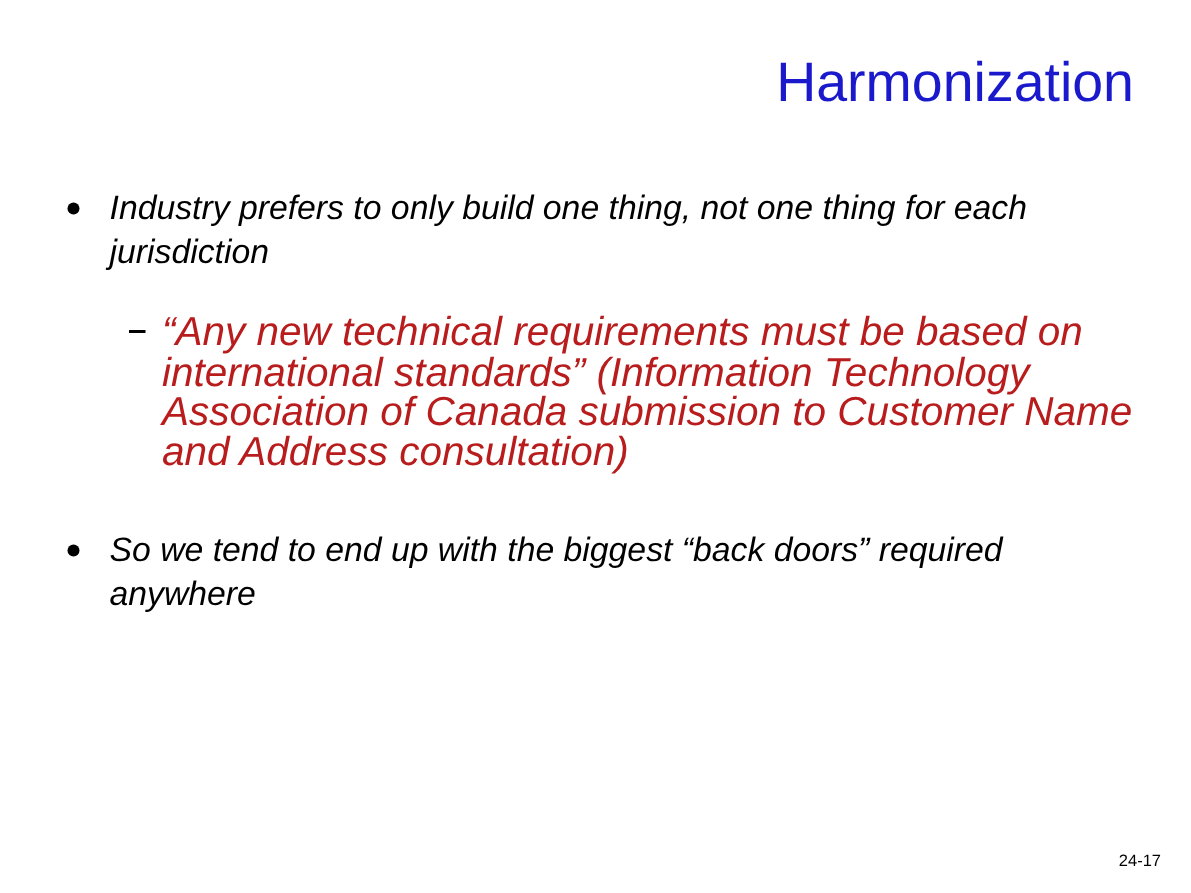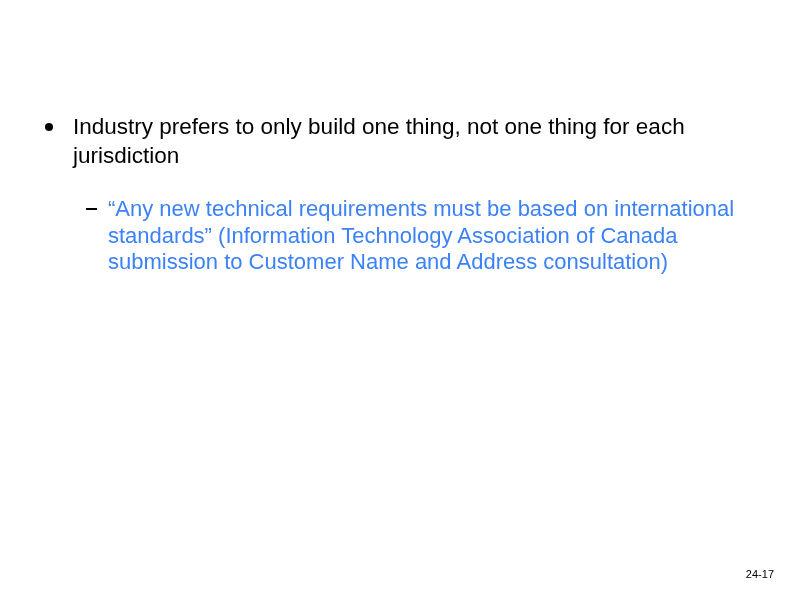--- a/index.html
+++ b/index.html
@@ -34,22 +34,23 @@
     line-height: 44px;
     letter-spacing: 0px;
     color: #1a1acc;
     white-space: nowrap;
   }
 
   
   .body-area {
     position: absolute;
     left: 40px;
-    top: 112px;
+    top: 124px;
     width: 716px;
+    font-style: italic;
   }
 
   
   .bullet-l1 {
     position: relative;
     padding-left: 33px;
     font-size: 22.5px;
     line-height: 29px;
     color: #000000;
   }
@@ -67,23 +68,23 @@
   }
 
   
   .sub-group {
     margin-top: 26px;
     padding-left: 40px;
   }
   .bullet-l2 {
     position: relative;
     padding-left: 28px;
-    font-size: 22px;
+    font-size: 27px;
     line-height: 26.5px;
-    color: #3b82f6;
+    color: #b91c1c;
   }
   .bullet-l2 .marker-dash {
     position: absolute;
     left: 6px;
     top: 12px;
     width: 11px;
     height: 2px;
     background: #000000;
   }
   .bullet-l2 .text {
@@ -102,35 +103,40 @@
     font-size: 11px;
     line-height: 14px;
     color: #000000;
   }
 </style>
 </head>
 <body>
 
 <div class="slide">
 
+  <div class="slide-title">Harmonization</div>
 
   <div class="body-area">
 
     <div class="bullet-l1">
       <span class="marker"></span>
       <span class="text">Industry prefers to only build one thing, not one thing for each jurisdiction</span>
     </div>
 
     <div class="sub-group">
       <div class="bullet-l2">
         <span class="marker-dash"></span>
         <span class="text">“Any new technical requirements must be based on international standards” (Information Technology Association of Canada submission to Customer Name and Address consultation)</span>
       </div>
     </div>
 
     <div class="gap-after-sub"></div>
 
+    <div class="bullet-l1">
+      <span class="marker"></span>
+      <span class="text">So we tend to end up with the biggest “back doors” required anywhere</span>
+    </div>
 
   </div>
 
   <div class="page-number">24-17</div>
 
 </div>
 
 </body></html>

